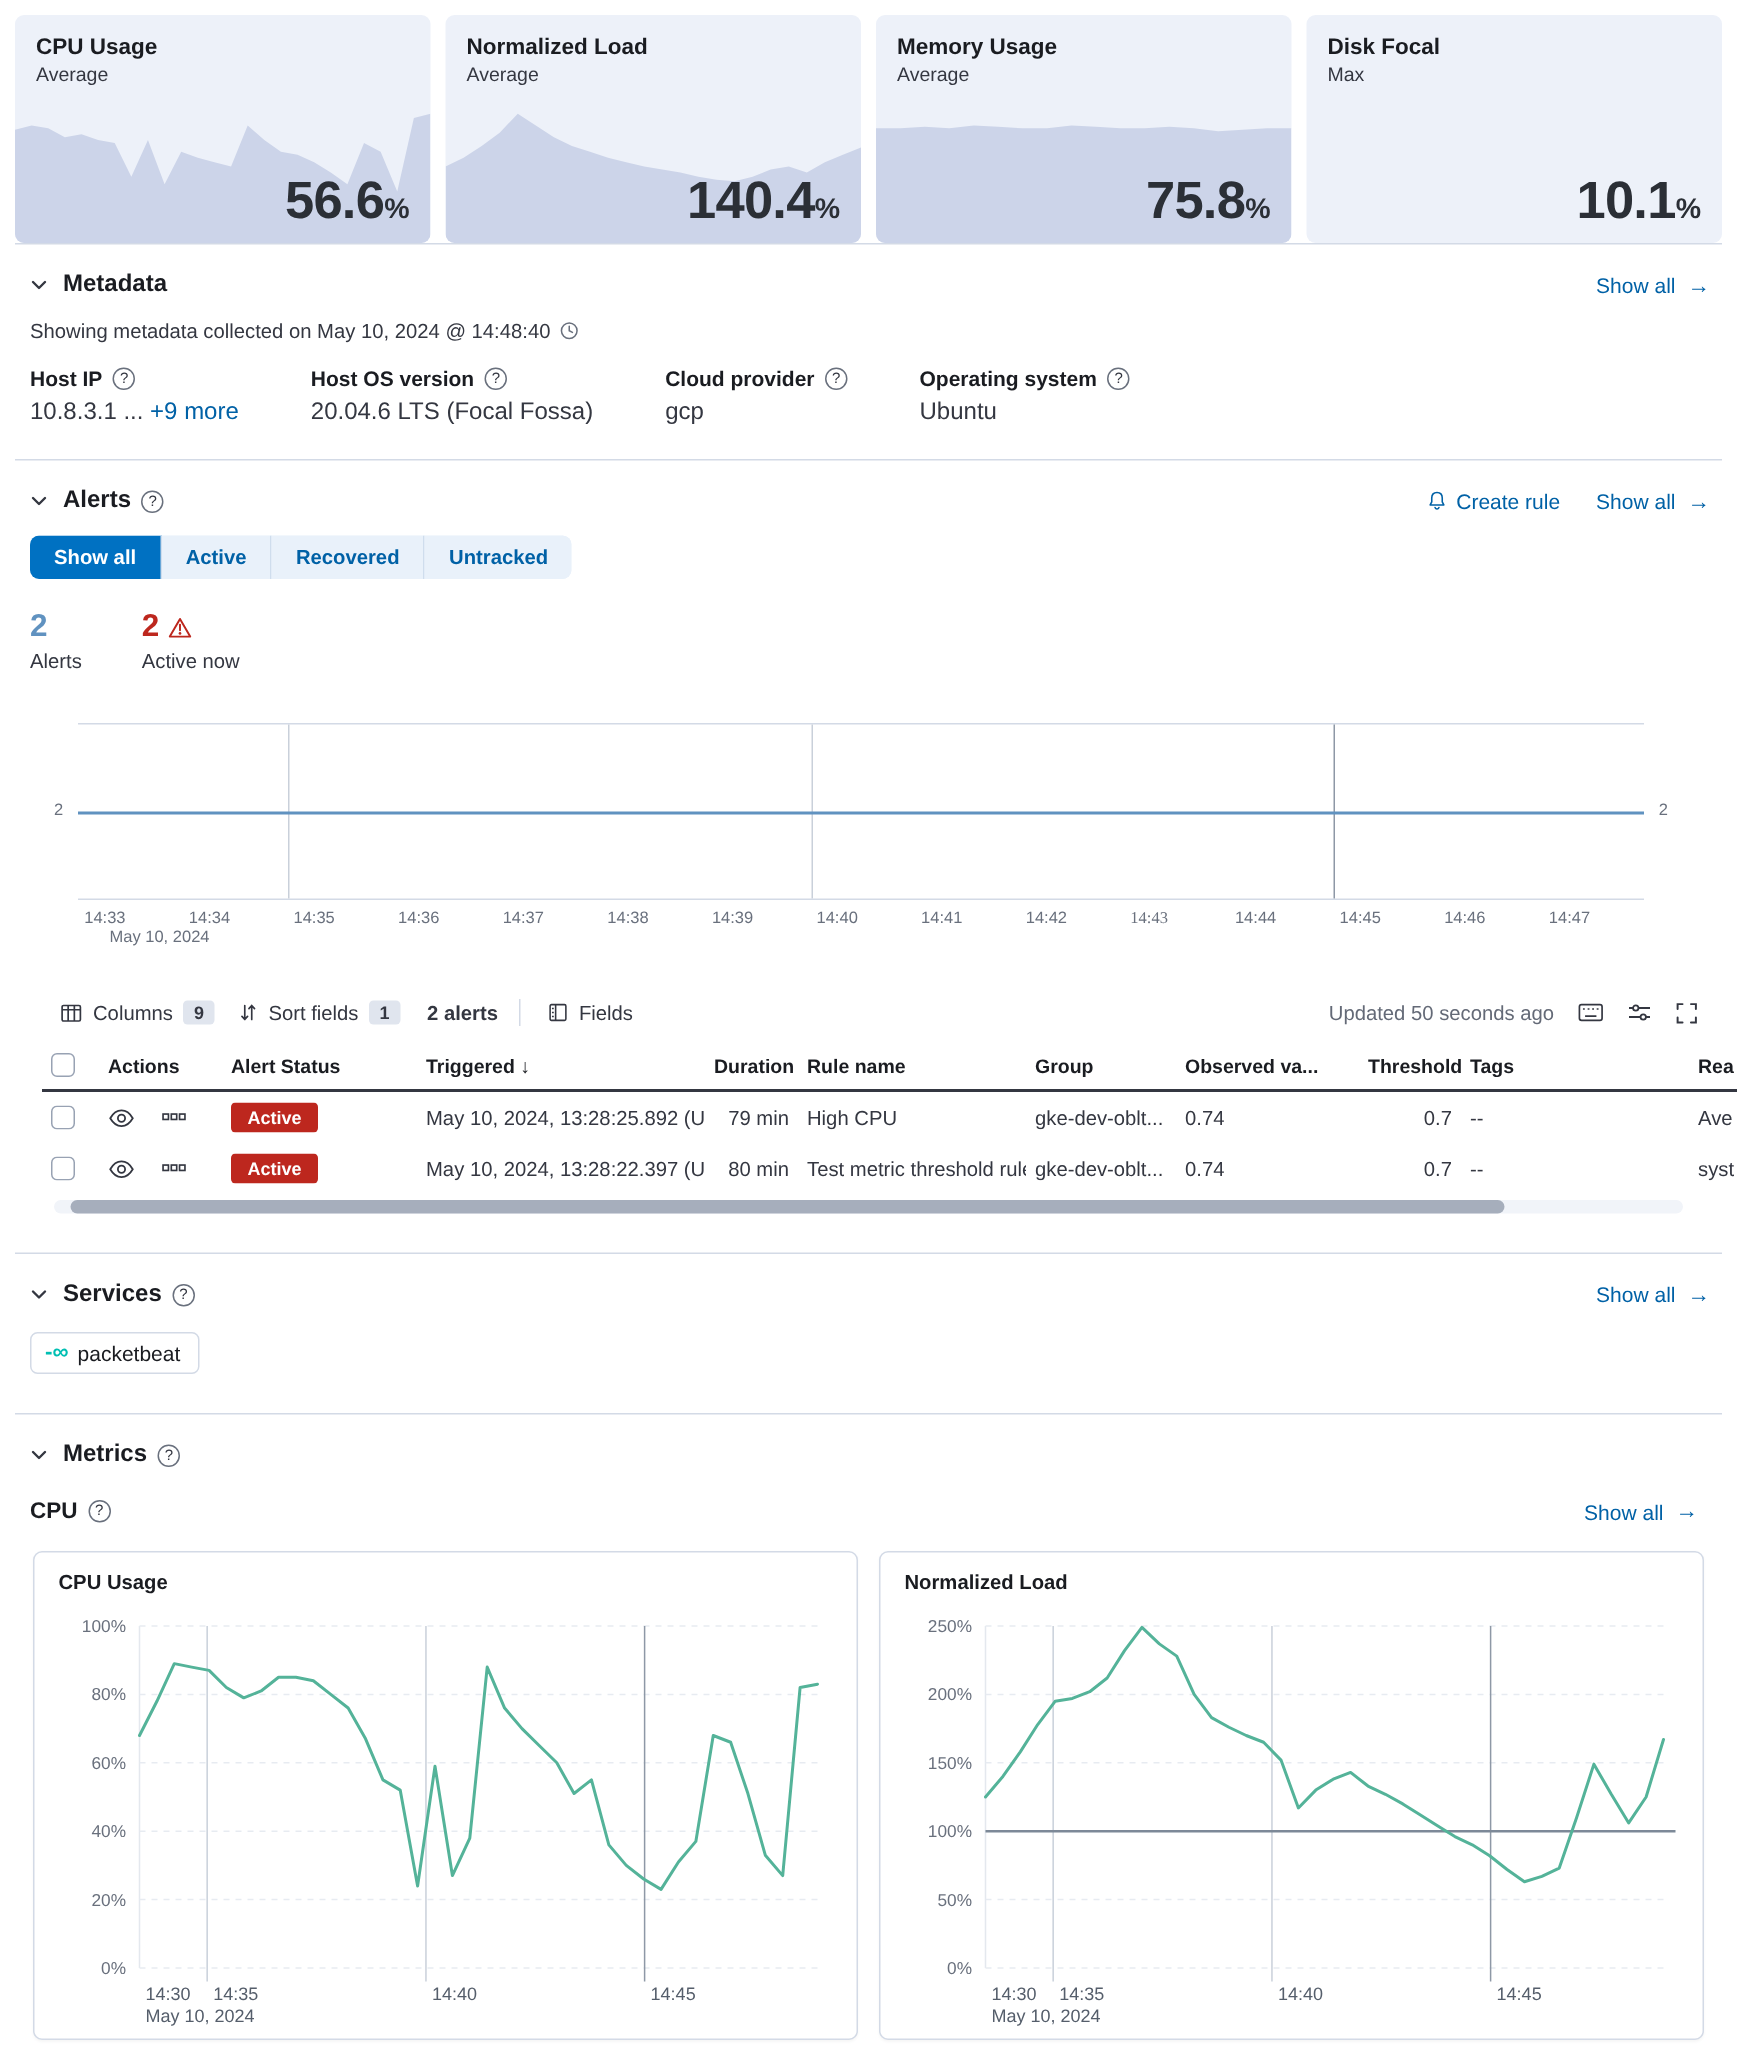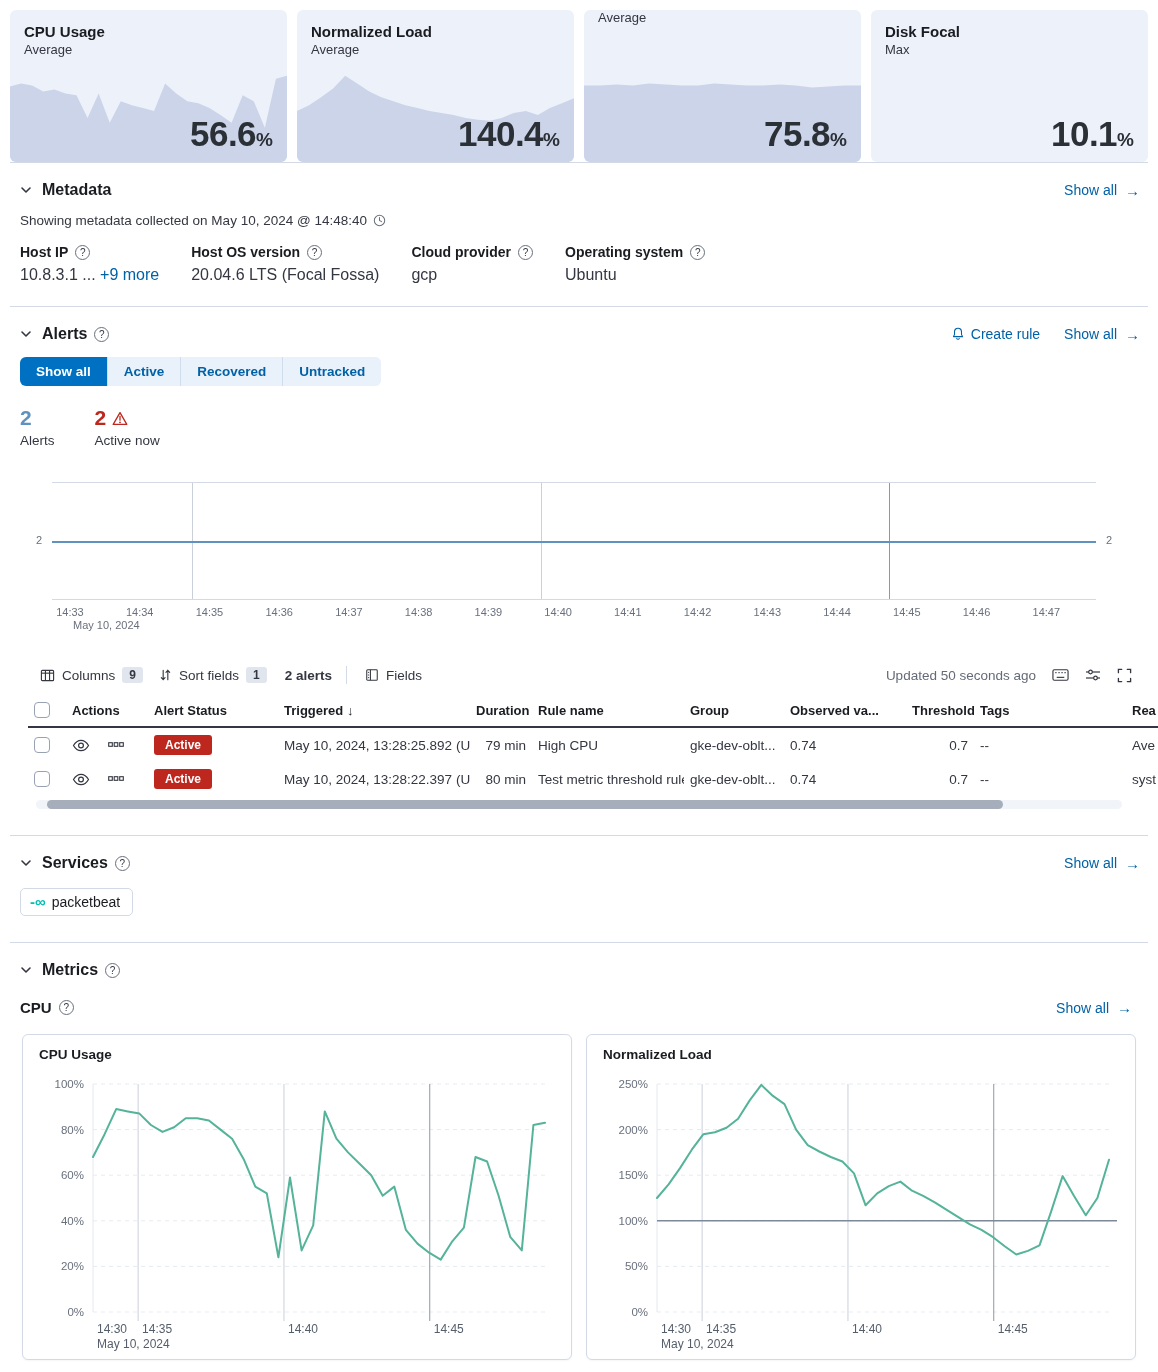--- a/index.html
+++ b/index.html
@@ -31,21 +31,21 @@
   .chev { width:16px; height:16px; margin-right:8px; cursor:pointer; display:inline-flex; align-items:center; justify-content:center; }
   .sec-title { font-size:16px; font-weight:700; color:#1a1c21; }
   .qmark { display:inline-flex; width:15px; height:15px; border:1px solid #69707d; border-radius:50%;
            font-size:10px; color:#343741; align-items:center; justify-content:center; margin-left:7px; font-weight:400; }
   .sec-right { margin-left:auto; display:flex; align-items:center; gap:24px; }
   .showall { font-size:14px; color:#0061a6; display:inline-flex; align-items:center; gap:8px; cursor:pointer; }
   .createrule { font-size:14px; color:#0061a6; display:inline-flex; align-items:center; gap:6px; cursor:pointer; }
 
   
   .meta-collected { margin:14px 0 0 2px; color:#343741; font-size:13.5px; display:flex; align-items:center; gap:6px; }
-  .meta-fields { display:flex; margin:16px 0 22px 2px; gap:32px; }
+  .meta-fields { display:flex; margin:16px 0 22px 2px; gap:48px; }
   .meta-field .mf-label { font-weight:700; font-size:14px; color:#1a1c21; display:flex; align-items:center; }
   .meta-field .mf-value { margin-top:6px; font-size:16px; color:#343741; }
 
   
   .tabs { display:inline-flex; margin:14px 0 0 2px; border-radius:6px; overflow:hidden; background:#e9f1fa; }
   .tab { padding:7px 16px; font-size:13.5px; font-weight:600; color:#0061a6; cursor:pointer; border-right:1px solid #cfdded; background:#e9f1fa; }
   .tab:last-child { border-right:none; }
   .tab.active { background:#0071c2; color:#fff; }
 
   .alert-stats { display:flex; gap:40px; margin:20px 0 0 2px; }
@@ -120,20 +120,21 @@
           <polygon points="0.00,48.00 4.35,42.00 8.70,34.00 13.04,25.00 17.39,12.00 21.74,20.00 26.09,28.00 30.43,34.00 34.78,38.00 39.13,42.00 43.48,45.00 47.83,48.00 52.17,50.00 56.52,52.00 60.87,55.00 65.22,57.00 69.57,58.00 73.91,55.00 78.26,50.00 82.61,48.00 86.96,52.00 91.30,45.00 95.65,40.00 100.00,35.00 100,100 0,100" fill="#ccd4e9"></polygon>
         </svg>
       <div class="kpi-title">Normalized Load</div>
       <div class="kpi-sub">Average</div>
       <div class="kpi-value-wrap"><span class="kpi-value">140.4</span><span class="kpi-unit">%</span></div>
     </div>
     <div class="kpi-card">
       <svg class="kpi-spark" preserveAspectRatio="none" viewBox="0 0 100 100">
           <polygon points="0.00,22.00 5.88,22.00 11.76,21.00 17.65,22.00 23.53,20.00 29.41,21.00 35.29,22.00 41.18,22.00 47.06,20.00 52.94,21.00 58.82,22.00 64.71,22.00 70.59,21.00 76.47,22.00 82.35,24.00 88.24,23.00 94.12,22.00 100.00,22.00 100,100 0,100" fill="#ccd4e9"></polygon>
         </svg>
+      <div class="kpi-title">Memory Usage</div>
       <div class="kpi-sub">Average</div>
       <div class="kpi-value-wrap"><span class="kpi-value">75.8</span><span class="kpi-unit">%</span></div>
     </div>
     <div class="kpi-card">
       <svg class="kpi-spark" preserveAspectRatio="none"></svg>
       <div class="kpi-title">Disk Focal</div>
       <div class="kpi-sub">Max</div>
       <div class="kpi-value-wrap"><span class="kpi-value">10.1</span><span class="kpi-unit">%</span></div>
     </div>
   </div>
@@ -261,21 +262,21 @@
       <span style="position: absolute; top: 0px; left: 0.4%;">14:33</span>
           <span style="position: absolute; top: 0px; left: 7.08%;">14:34</span>
           <span style="position: absolute; top: 0px; left: 13.76%;">14:35</span>
           <span style="position: absolute; top: 0px; left: 20.44%;">14:36</span>
           <span style="position: absolute; top: 0px; left: 27.12%;">14:37</span>
           <span style="position: absolute; top: 0px; left: 33.8%;">14:38</span>
           <span style="position: absolute; top: 0px; left: 40.48%;">14:39</span>
           <span style="position: absolute; top: 0px; left: 47.16%;">14:40</span>
           <span style="position: absolute; top: 0px; left: 53.84%;">14:41</span>
           <span style="position: absolute; top: 0px; left: 60.52%;">14:42</span>
-          <span style="position: absolute; top: 0px; left: 67.2%;">14:43</span>
+          <span style="position: absolute; top: 0px; left: 67.2%; font-family: Liberation Serif, serif;">14:43</span>
           <span style="position: absolute; top: 0px; left: 73.88%;">14:44</span>
           <span style="position: absolute; top: 0px; left: 80.56%;">14:45</span>
           <span style="position: absolute; top: 0px; left: 87.24%;">14:46</span>
           <span style="position: absolute; top: 0px; left: 93.92%;">14:47</span>
         </div>
     </div>
 
     
     <div class="grid-toolbar">
       <span class="tool-btn">

